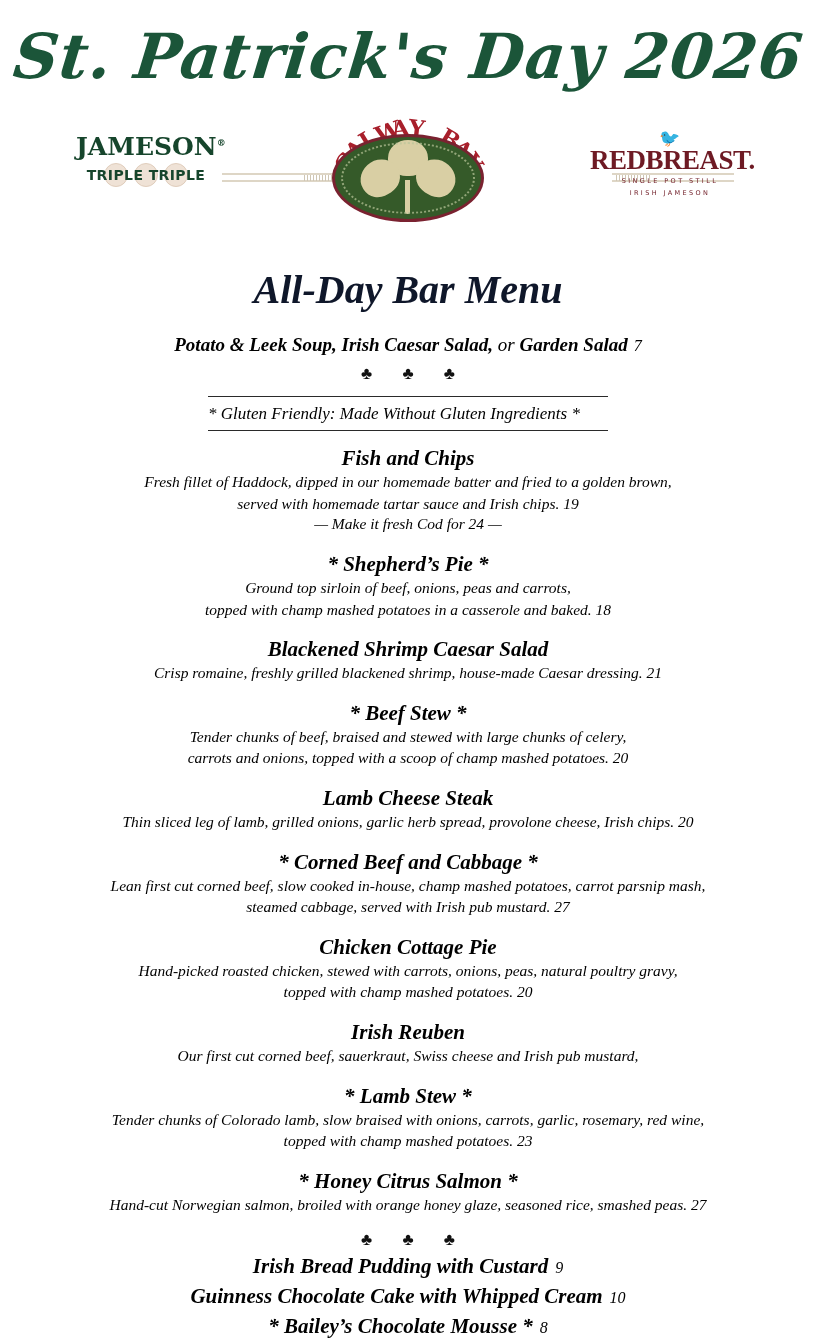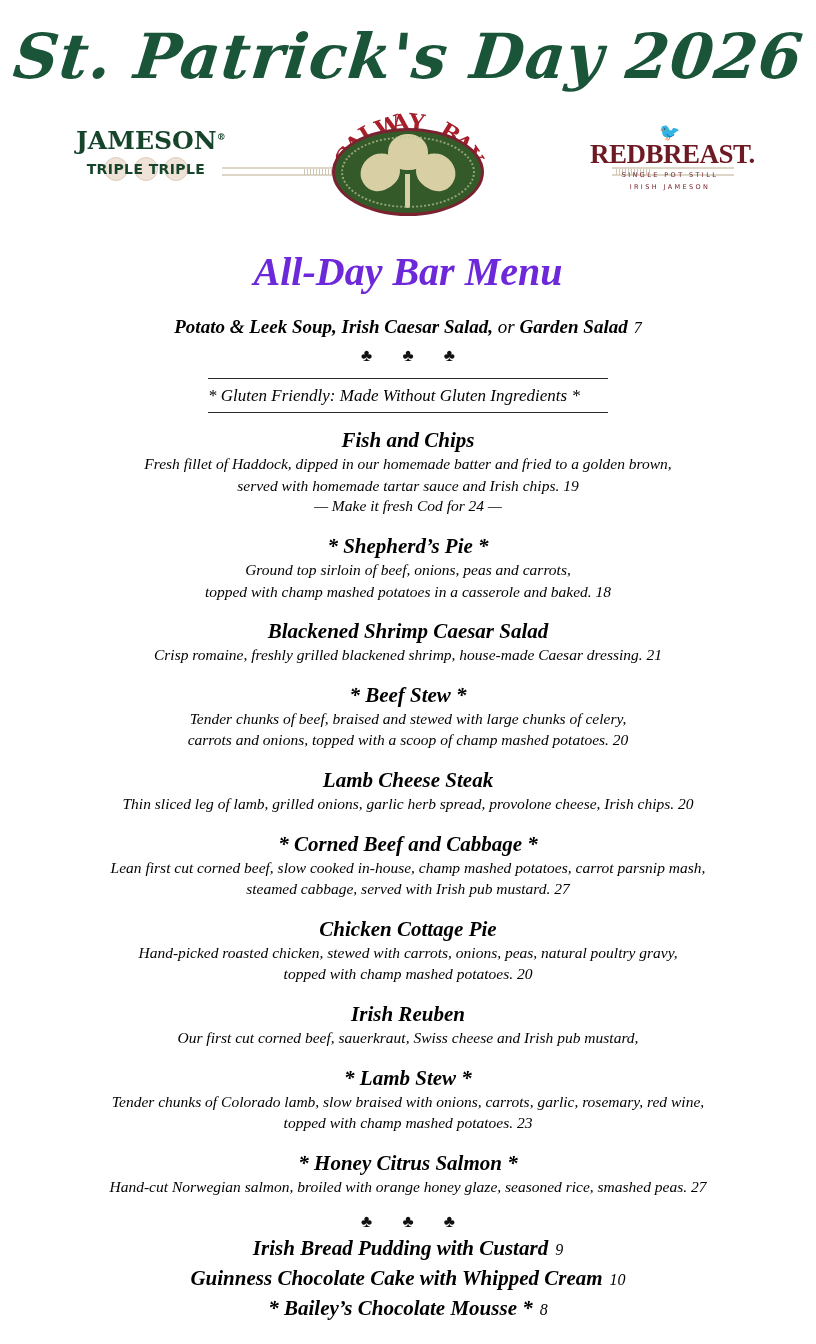--- a/index.html
+++ b/index.html
@@ -39,21 +39,21 @@
     color: #1b5539;
     letter-spacing: 1px;
     transform: skewX(-6deg);
     display: inline-block;
   }
 
   
   .logo-band {
     position: relative;
     height: 118px;
-    margin-top: 2px;
+    margin-top: 8px;
   }
 
   
   .jameson {
     position: absolute;
     left: 76px;
     top: 22px;
     width: 140px;
     text-align: center;
   }
@@ -240,22 +240,22 @@
   .bar.left .tick  { right: 4px; }
   .bar.right .tick { left: 4px; }
 
   
   .menu-heading {
     text-align: center;
     font-family: "Liberation Serif", serif;
     font-style: italic;
     font-weight: 700;
     font-size: 40px;
-    color: #6d28d9;
-    margin-top: 26px;
+    color: #0f172a;
+    margin-top: 38px;
     line-height: 1.1;
   }
 
   
   .starters {
     text-align: center;
     font-style: italic;
     font-weight: 700;
     font-size: 19px;
     margin-top: 22px;

